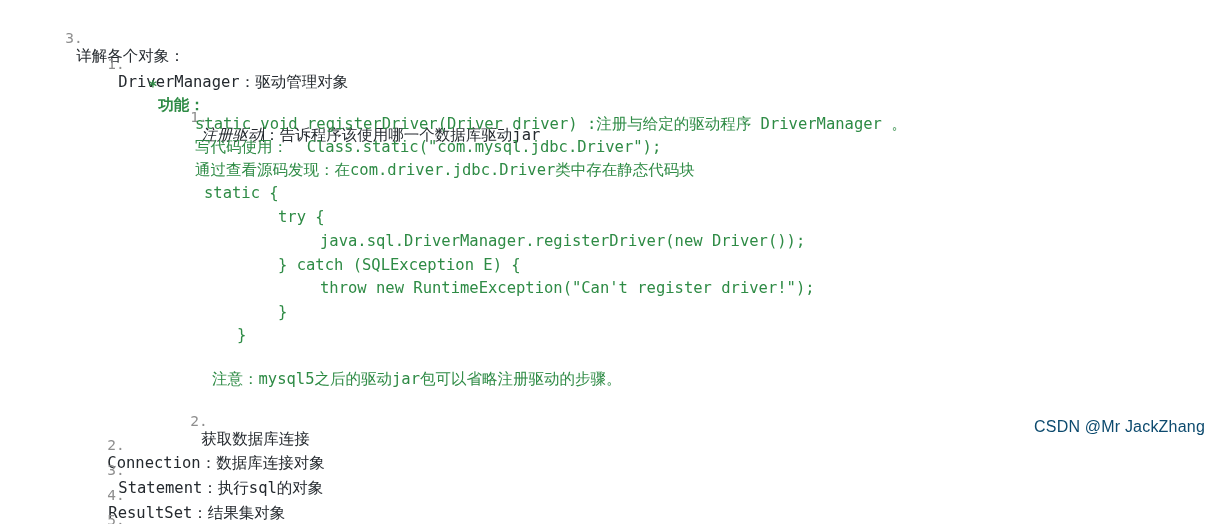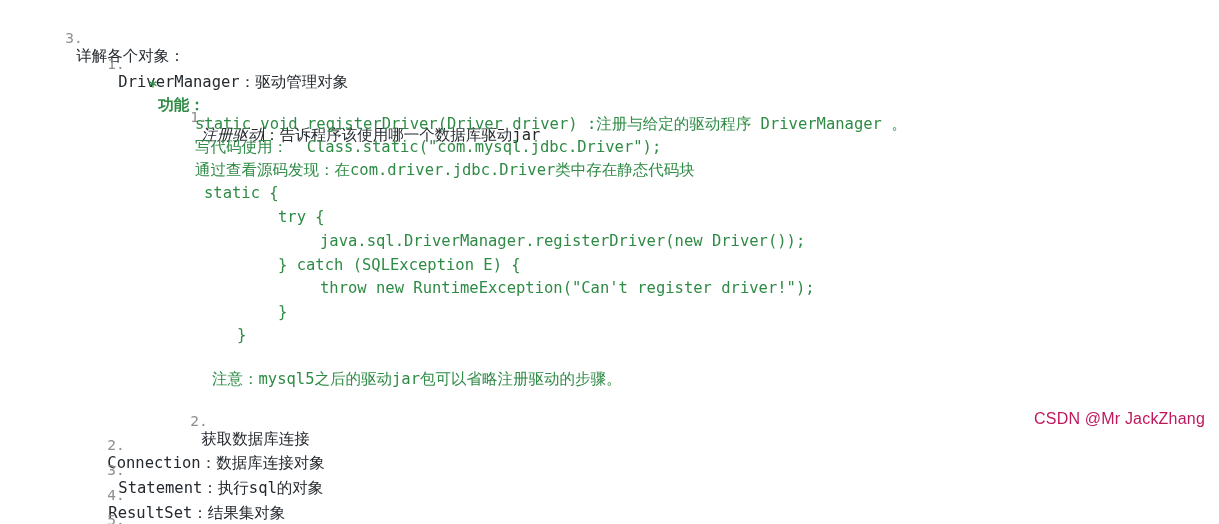--- a/index.html
+++ b/index.html
@@ -46,22 +46,22 @@
     width: 1px;
     height: 15px;
     background: #24292e;
     vertical-align: -2px;
     margin: 0 0px;
   }
 
   .watermark {
     position: absolute;
     right: 14px;
-    bottom: 20px;
-    color: #be185d;
+    bottom: 12px;
+    color: #0c4a6e;
     font-size: 16px;
     font-family: "Liberation Sans", sans-serif;
     letter-spacing: 0.2px;
     white-space: pre;
   }
 </style>
 </head>
 <body>
 
 <div class="page">

